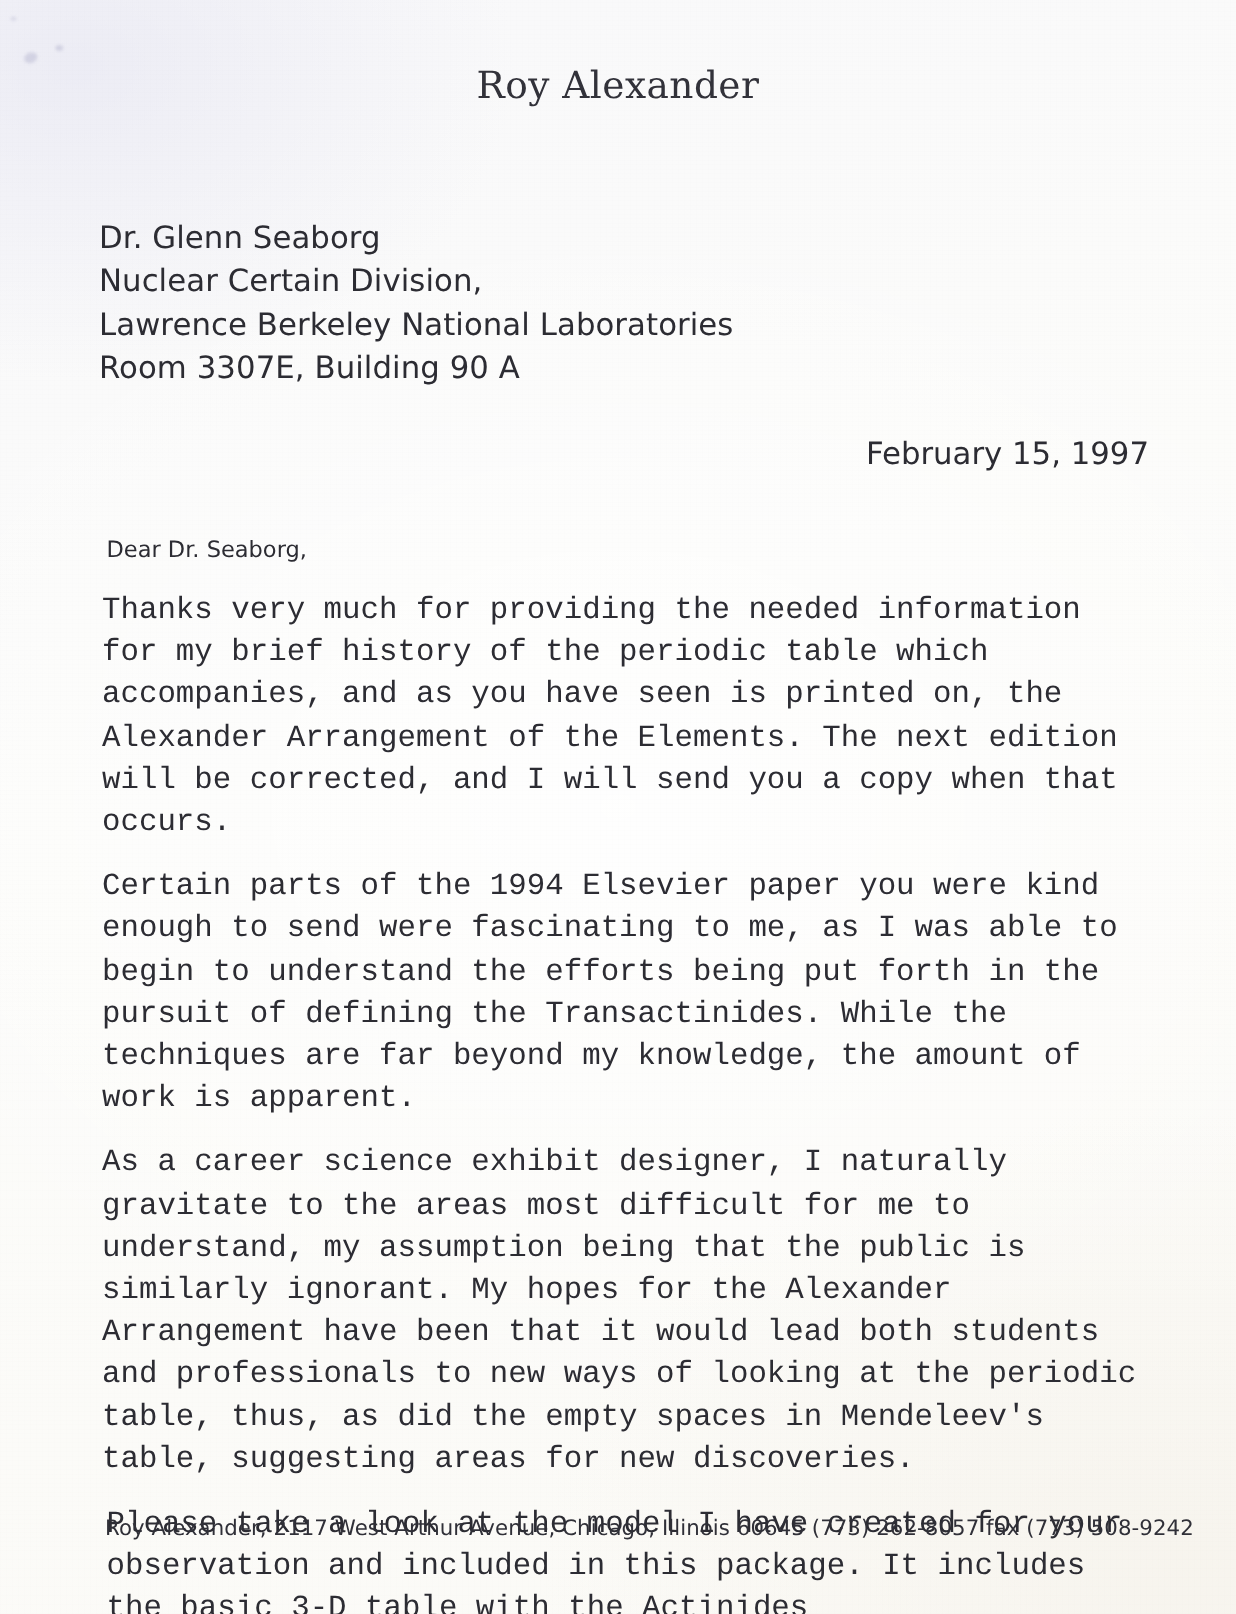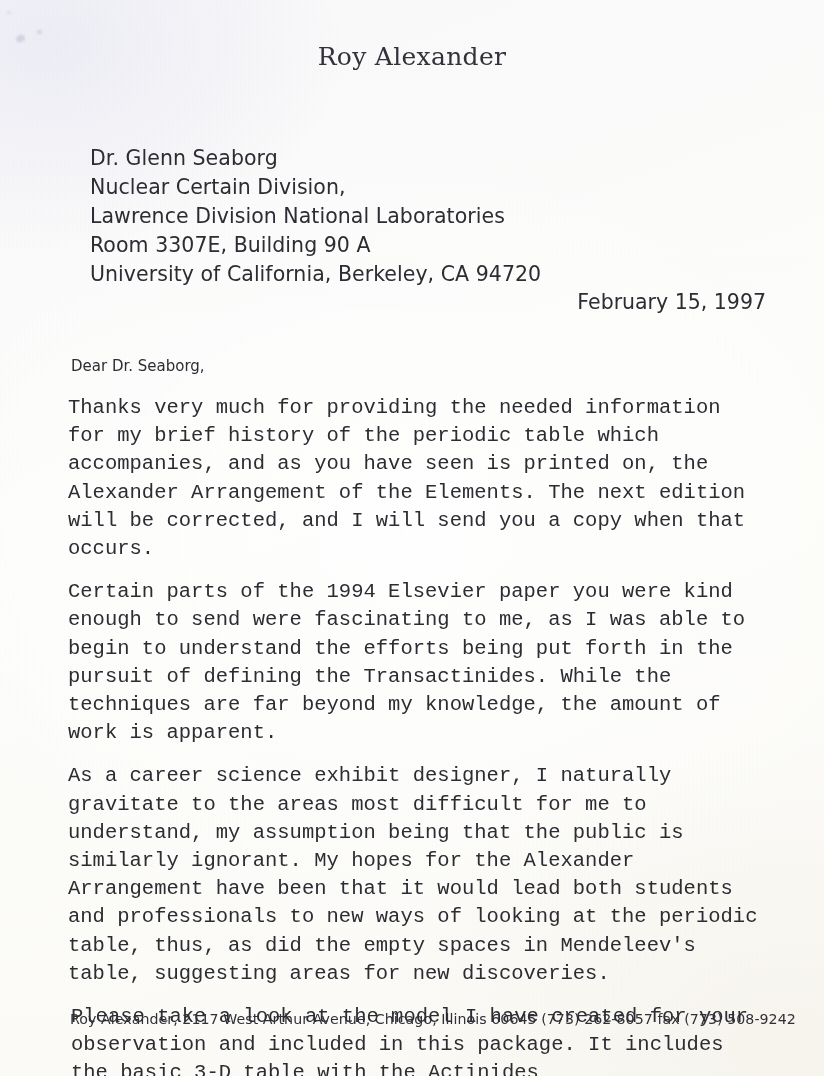--- a/index.html
+++ b/index.html
@@ -63,21 +63,20 @@
     letter-spacing: 0.3px;
     color: #32323a;
   }
 
   
   .address {
     position: absolute;
     left: 66px;
     top: 144px;
     width: 600px;
-    margin-left: 24px;
   }
   .address .line {
     font-size: 20.5px;
     line-height: 29px;
     letter-spacing: 0.05px;
     white-space: nowrap;
   }
 
   
   .date {
@@ -132,23 +131,22 @@
   <div class="grain"></div>
   <div class="smudge smudge-a"></div>
   <div class="smudge smudge-b"></div>
   <div class="smudge smudge-c"></div>
 
   <div class="letterhead">Roy Alexander</div>
 
   <div class="address">
     <div class="line">Dr. Glenn Seaborg</div>
     <div class="line">Nuclear Certain Division,</div>
-    <div class="line">Lawrence Division National Laboratories</div>
+    <div class="line">Lawrence Berkeley National Laboratories</div>
     <div class="line">Room 3307E, Building 90 A</div>
-    <div class="line">University of California, Berkeley, CA 94720</div>
   </div>
 
   <div class="date">February 15, 1997</div>
 
   <div class="body">
     <p class="salutation">Dear Dr. Seaborg,</p>
     <p class="para">Thanks very much for providing the needed information for my brief history of the periodic table which accompanies, and as you have seen is printed on, the Alexander Arrangement of the Elements.  The next edition will be corrected, and I will send you a copy when that occurs.</p>
     <p class="para">Certain parts of the 1994 Elsevier paper you were kind enough to send were fascinating to me, as I was able to begin to understand the efforts being put forth in the pursuit of defining the Transactinides.  While the techniques are far beyond my knowledge, the amount of work is apparent.</p>
     <p class="para">As a career science exhibit designer, I naturally gravitate to the areas most difficult for me to understand, my assumption being that the public is similarly ignorant.  My hopes for the Alexander Arrangement have been that it would lead both students and professionals to new ways of looking at the periodic table, thus, as did the empty spaces in Mendeleev's table, suggesting areas for new discoveries.</p>
     <p class="para indented">Please take a look at the model I have created for your observation and included in this package.  It includes the basic 3-D table with the Actinides</p>

